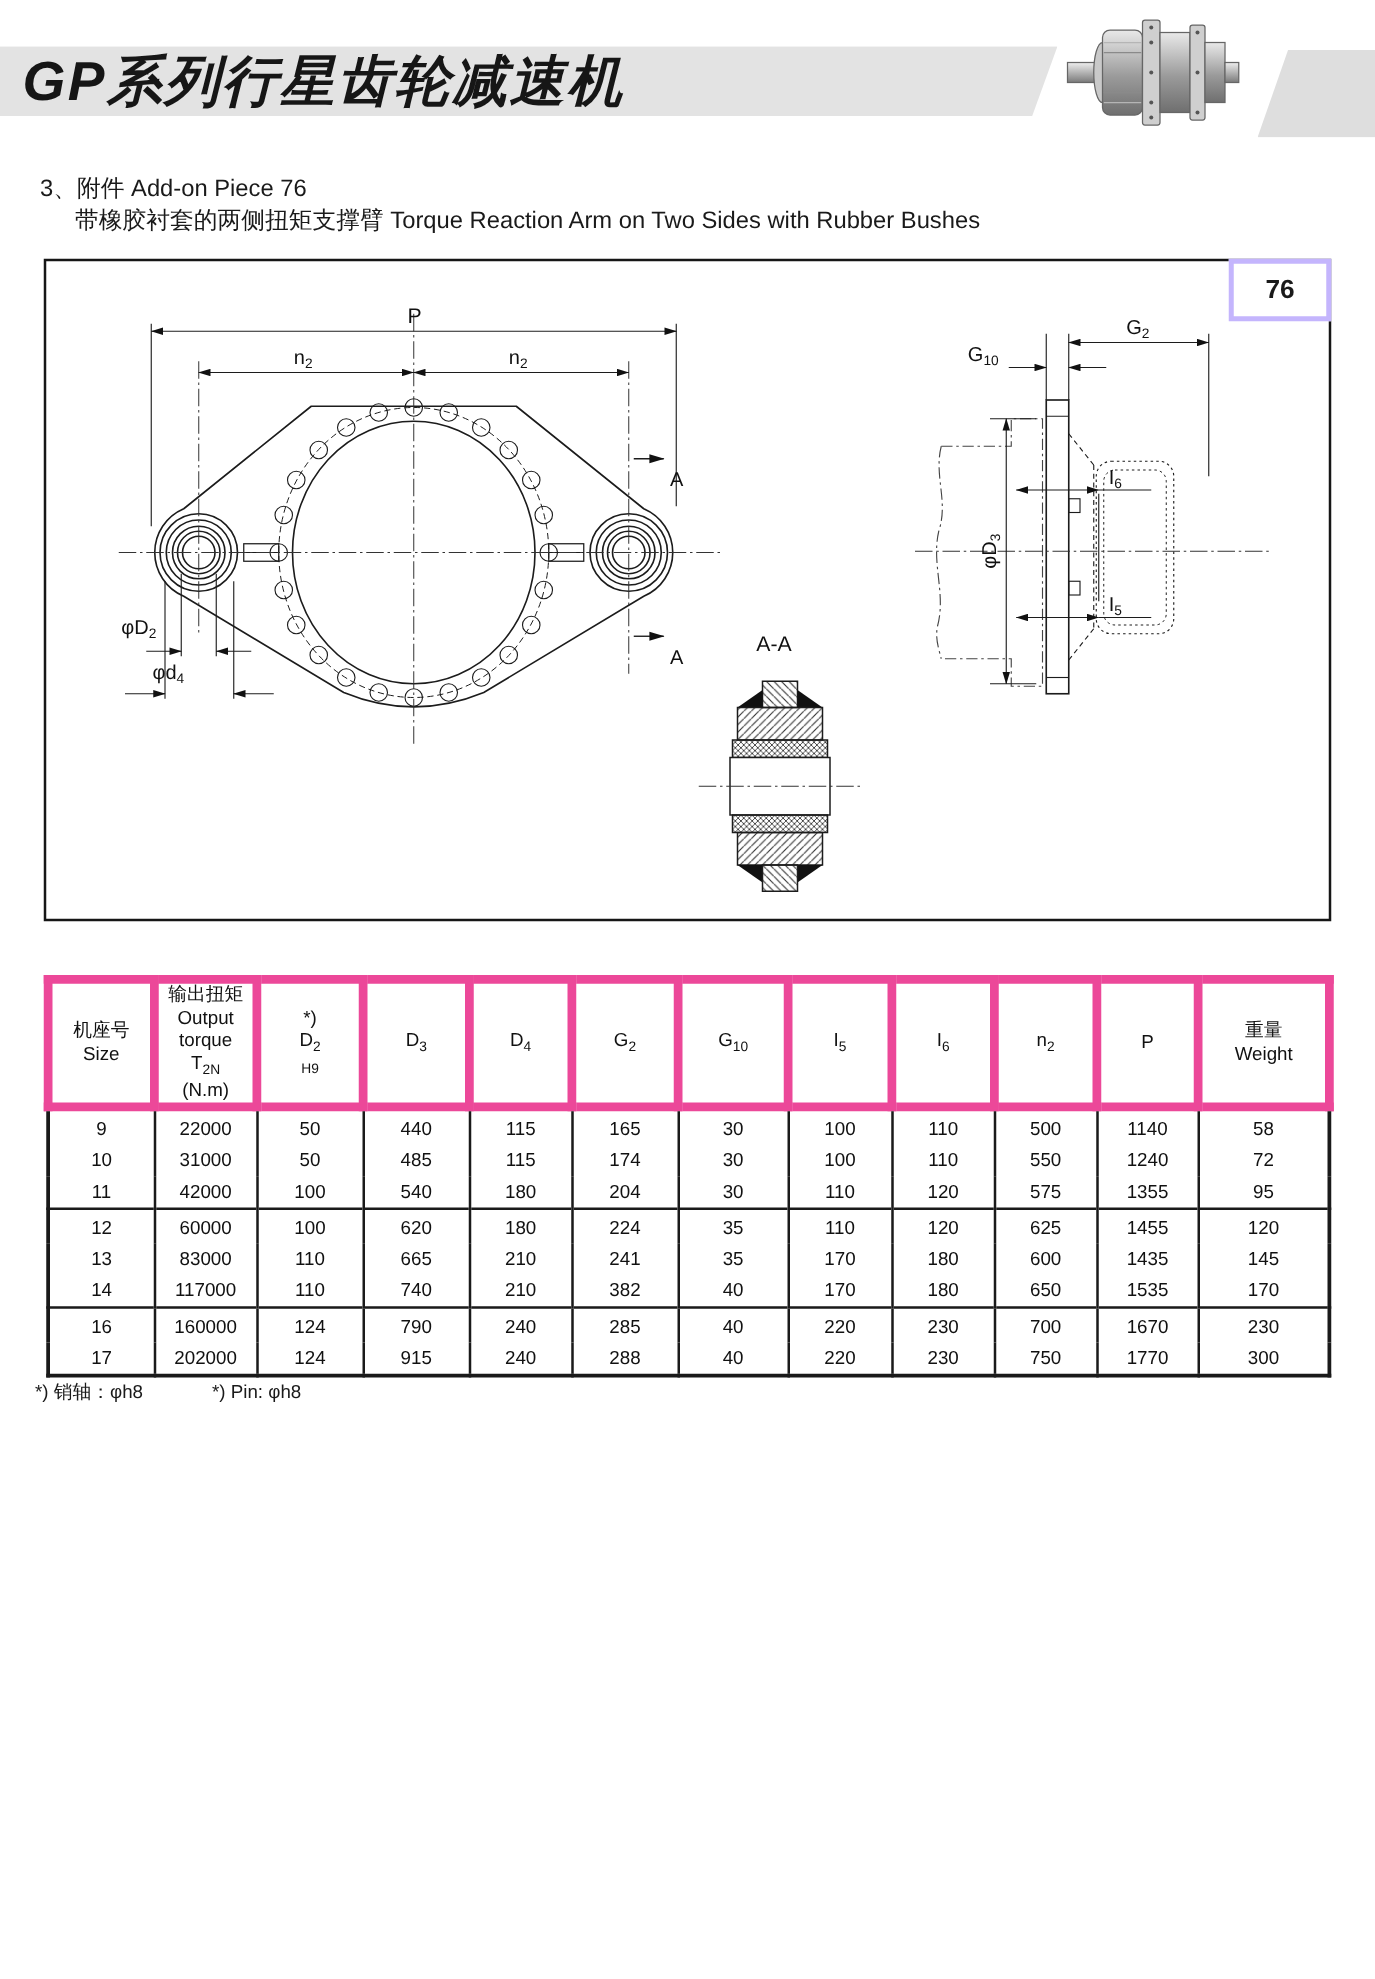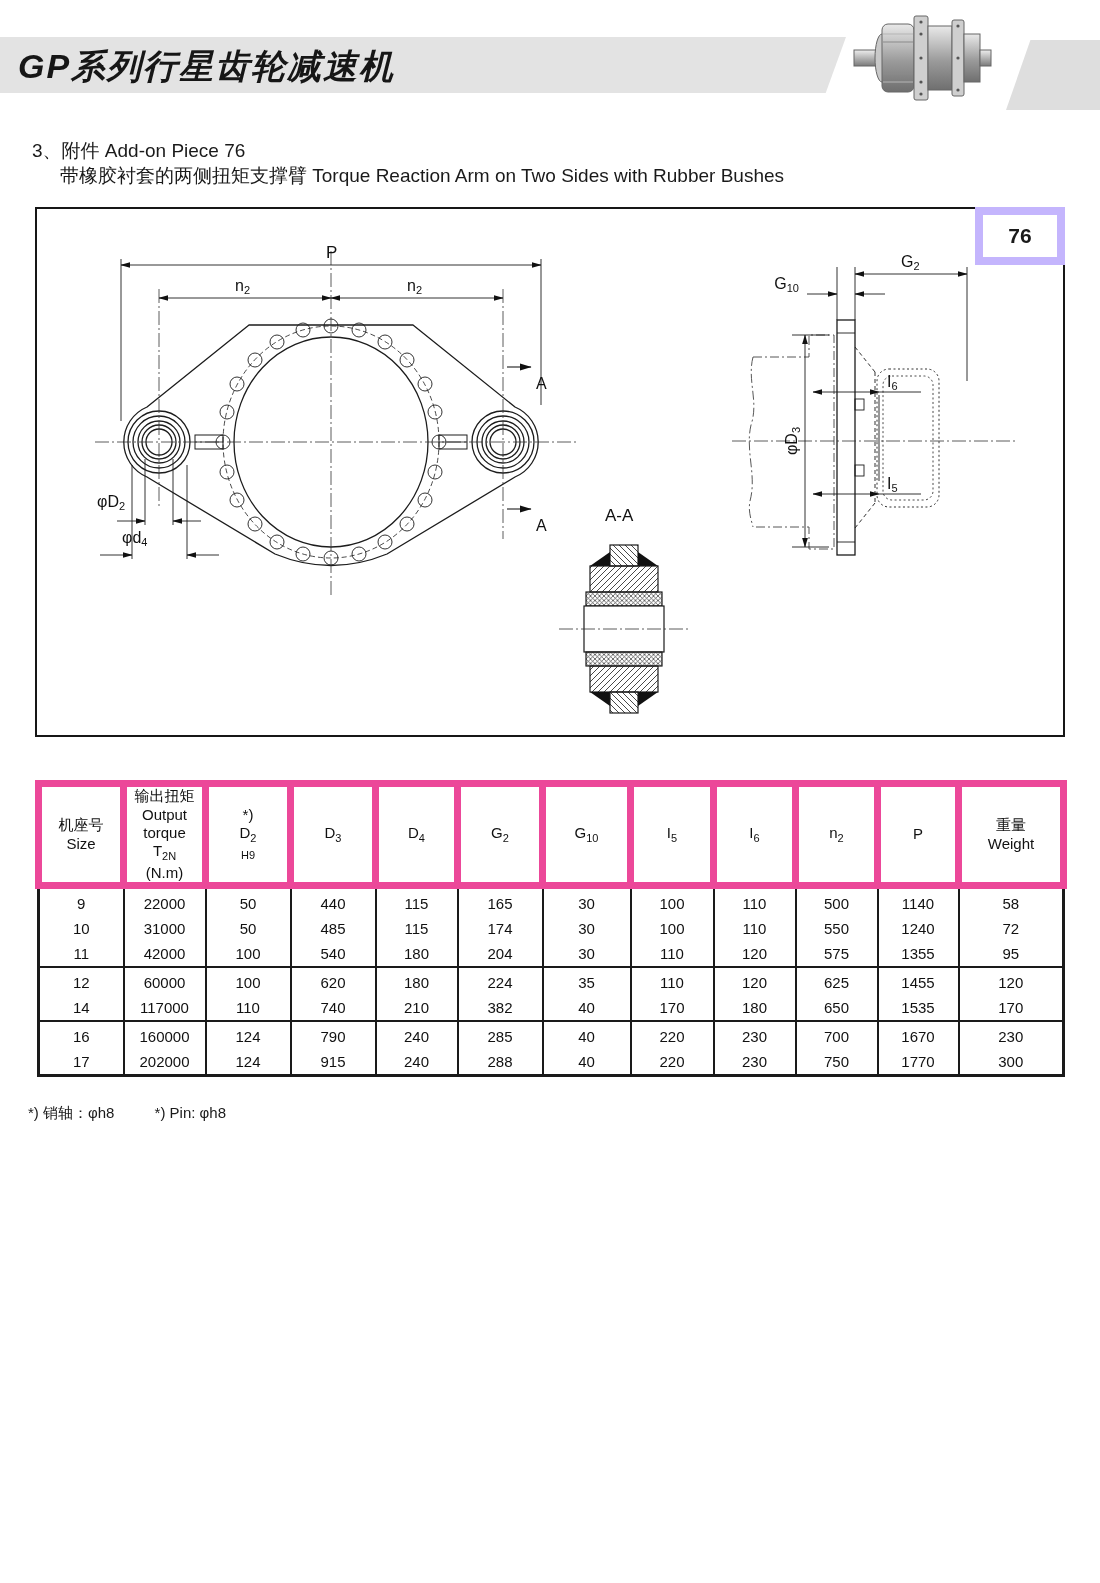--- a/index.html
+++ b/index.html
@@ -7,34 +7,34 @@
     width:1100px;height:1583px;position:relative;background:#ffffff;
     font-family:"Liberation Sans", sans-serif;color:#1a1a1a;overflow:hidden;
   }
   
   .band{
     position:absolute;left:0;top:37px;width:846px;height:56px;background:#e3e3e3;
     clip-path:polygon(0 0,100% 0,97.6% 100%,0 100%);
   }
   .band-title{
     position:absolute;left:18px;top:39px;height:56px;line-height:54px;
-    font-size:34px;font-weight:bold;font-style:italic;letter-spacing:2px;color:#161616;
+    font-size:44px;font-weight:bold;font-style:italic;letter-spacing:2px;color:#161616;
   }
   .deco-right{
     position:absolute;left:1006px;top:40px;width:94px;height:70px;background:#dedede;
     clip-path:polygon(26% 0,100% 0,100% 100%,0 100%);
   }
   .gear-photo{position:absolute;left:852px;top:8px;}
   
   .sec1{position:absolute;left:32px;top:138px;font-size:19px;}
   .sec2{position:absolute;left:60px;top:163px;font-size:19px;text-align:right;}
   
   .frame{position:absolute;left:35px;top:207px;width:1026px;height:526px;border:2px solid #161616;background:#fff;}
   .ref-box{
-    position:absolute;right:-2px;top:-2px;width:74px;height:42px;border:8px solid #c4b5fd;
+    position:absolute;right:-2px;top:-2px;width:74px;height:42px;border:4px solid #c4b5fd;
     background:#fff;display:flex;align-items:center;justify-content:center;
     font-size:21px;font-weight:bold;
   }
   .frame svg{position:absolute;left:0;top:0;}
   .svgtxt{font-family:"Liberation Sans",sans-serif;font-size:16px;fill:#111;}
   .svgtxt-lg{font-family:"Liberation Sans",sans-serif;font-size:17px;fill:#111;}
   .svg-sub{font-size:11px;}
   
   .spec-table{
     position:absolute;left:35px;top:780px;width:1028px;
@@ -49,21 +49,21 @@
   .spec-table td{
     border-left:2px solid #1a1a1a;border-right:2px solid #1a1a1a;border-top:none;border-bottom:none;
     text-align:center;vertical-align:middle;height:25px;padding:0;line-height:25px;
   }
   .spec-table tbody{border-top:2px solid #1a1a1a;border-bottom:2px solid #1a1a1a;}
   .spec-table tbody tr:first-child td{padding-top:2px;}
   .spec-table sub{font-size:11px;}
   .small-line{font-size:11px;}
   
   .footnote{position:absolute;left:28px;top:1104px;font-size:15px;}
-  .footnote .fn-en{margin-left:36px;}
+  .footnote .fn-en{margin-left:51px;}
 </style>
 </head>
 <body>
 
 <div class="band"></div>
 <div class="band-title">GP系列行星齿轮减速机</div>
 <div class="deco-right"></div>
 
 <svg class="gear-photo" width="146" height="104" viewBox="0 0 146 104">
   <defs>
@@ -407,20 +407,34 @@
         <td>180</td>
         <td>224</td>
         <td>35</td>
         <td>110</td>
         <td>120</td>
         <td>625</td>
         <td>1455</td>
         <td>120</td>
       </tr>
       <tr>
+        <td>13</td>
+        <td>83000</td>
+        <td>110</td>
+        <td>665</td>
+        <td>210</td>
+        <td>241</td>
+        <td>35</td>
+        <td>170</td>
+        <td>180</td>
+        <td>600</td>
+        <td>1435</td>
+        <td>145</td>
+      </tr>
+      <tr>
         <td>14</td>
         <td>117000</td>
         <td>110</td>
         <td>740</td>
         <td>210</td>
         <td>382</td>
         <td>40</td>
         <td>170</td>
         <td>180</td>
         <td>650</td>

